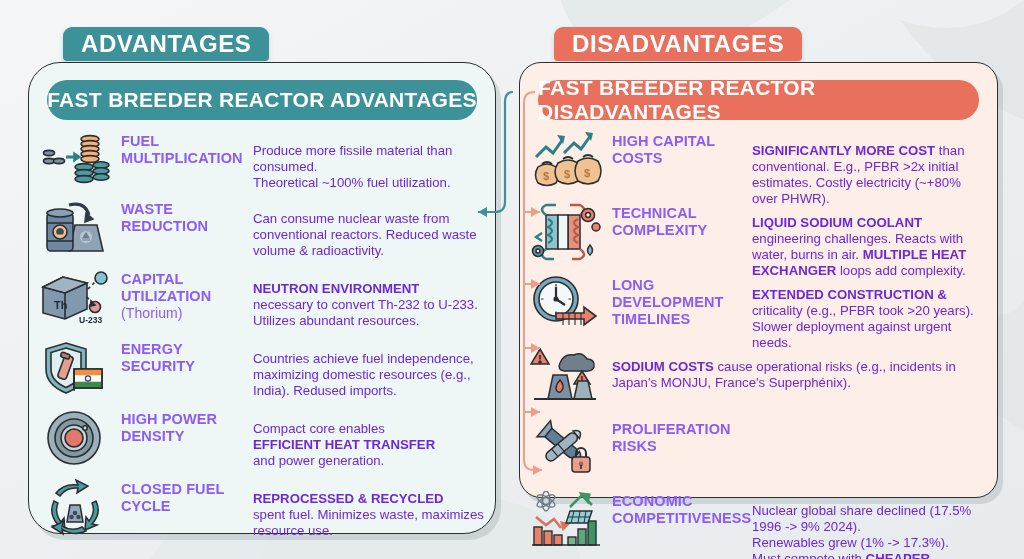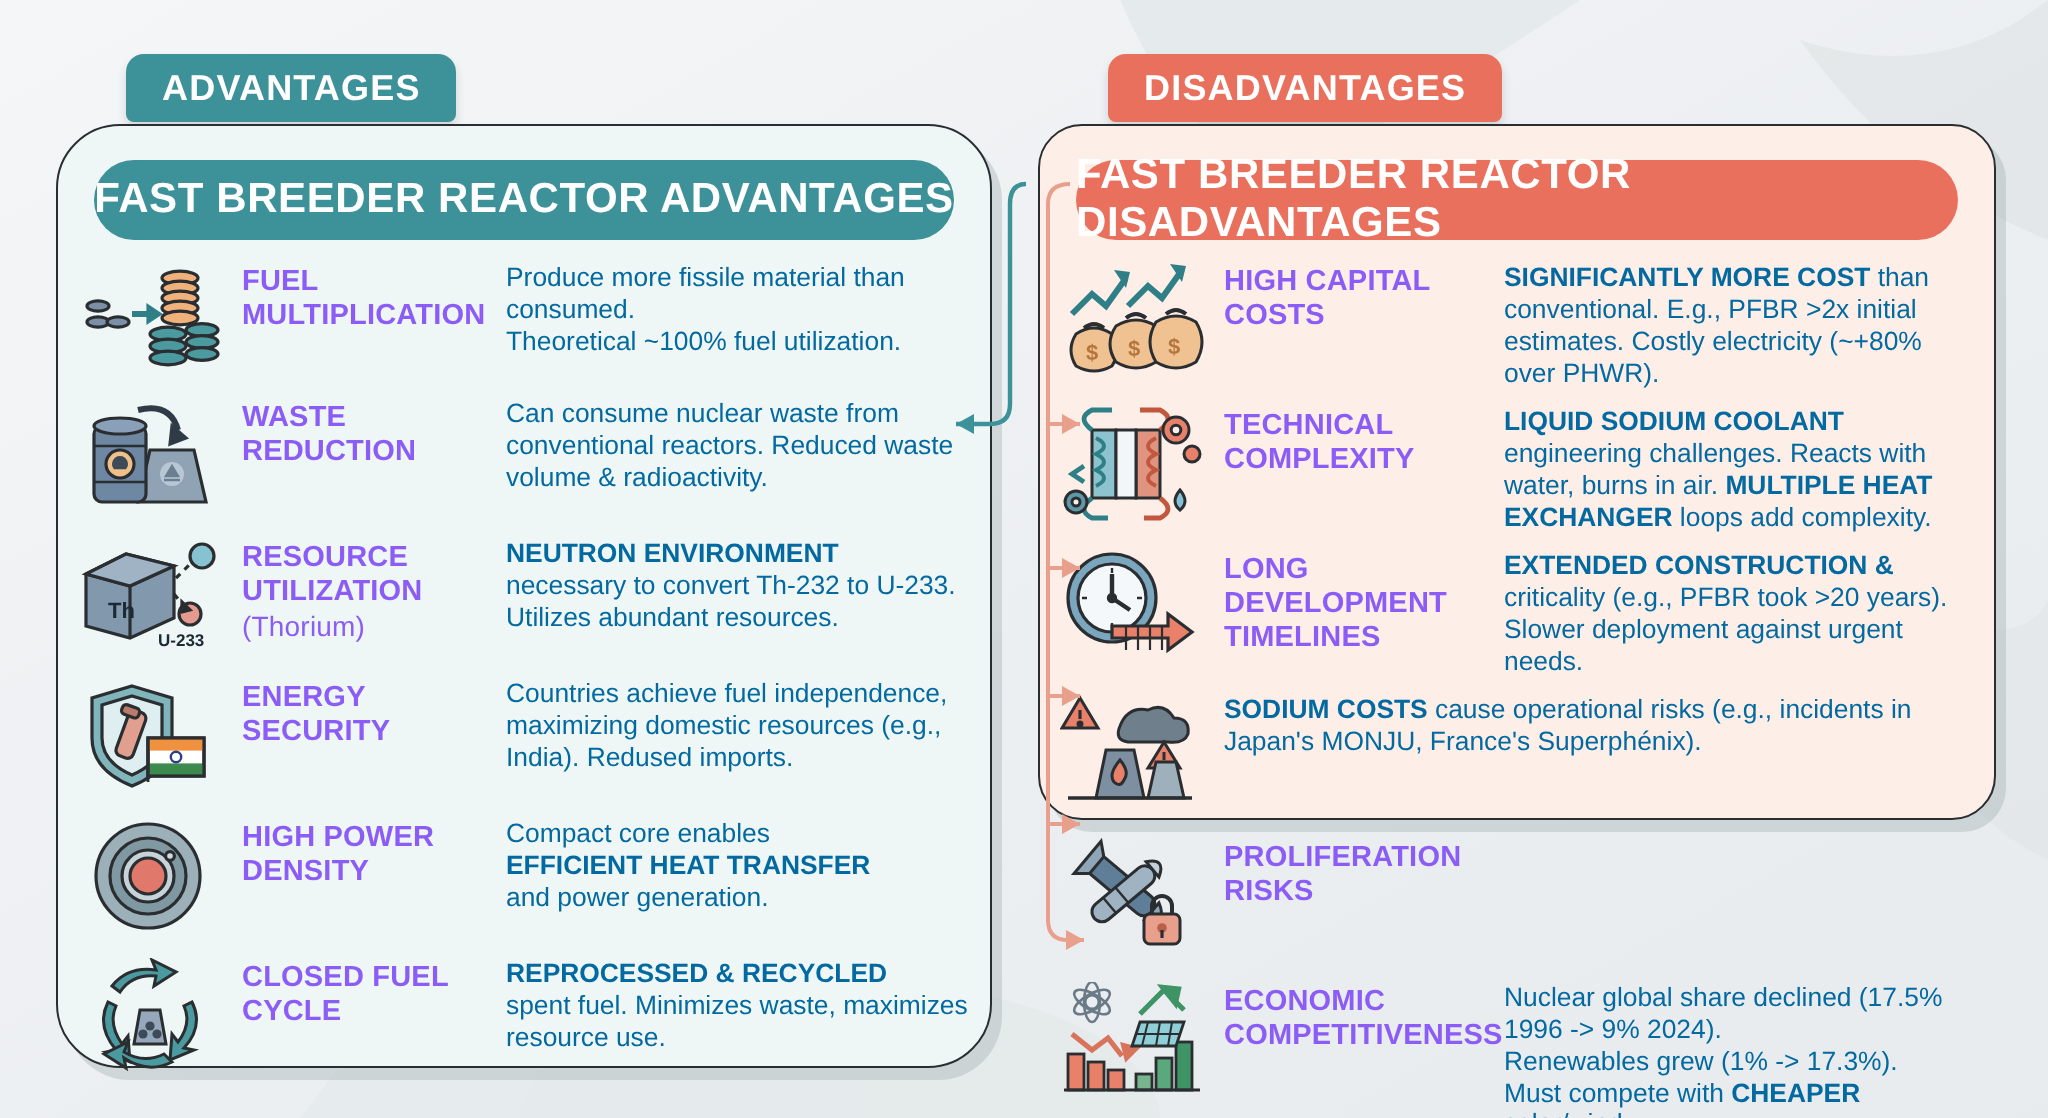--- a/index.html
+++ b/index.html
@@ -8,35 +8,35 @@
     background:#eef1f2;
     font-family:"Liberation Sans", sans-serif;
   }
   .bg-shapes{position:absolute;inset:0;overflow:hidden;}
   .bg-shapes svg{position:absolute;top:0;left:0;}
 
   
   .tab{
     position:absolute;top:27px;height:34px;border-radius:9px 9px 4px 4px;
     display:flex;align-items:center;justify-content:center;
-    color:#ffffff;font-weight:bold;font-size:18px;letter-spacing:.6px;
+    color:#ffffff;font-weight:bold;font-size:24px;letter-spacing:.6px;
     padding:0 18px;box-sizing:border-box;
     box-shadow:0 3px 5px rgba(60,70,80,.18);
   }
   .tab-adv{left:63px;background:#3d9199;}
   .tab-dis{left:554px;background:#e8705c;}
 
   
   .panel{
     position:absolute;top:62px;box-sizing:border-box;
     border:1.6px solid #2a2e31;border-radius:22px;
     box-shadow:5px 6px 0 rgba(155,168,172,.35);
   }
   .panel-adv{left:28px;width:468px;height:472px;background:#eef7f5;border-radius:32px;}
-  .panel-dis{left:519px;width:479px;height:348px;background:#fdeee8;}
+  .panel-dis{left:519px;width:479px;height:436px;background:#fdeee8;}
 
   .panel-title{
     position:absolute;left:18px;right:18px;top:17px;height:40px;
     border-radius:20px;display:flex;align-items:center;justify-content:center;
     color:#fff;font-weight:bold;font-size:21px;letter-spacing:.3px;
   }
   .panel-adv .panel-title{background:#3d9199;}
   .panel-dis .panel-title{background:#e8705c;}
 
   
@@ -44,21 +44,21 @@
   .row{position:absolute;left:0;right:0;display:flex;align-items:flex-start;}
   .icon-cell{width:92px;flex:0 0 92px;display:flex;align-items:center;justify-content:center;padding-top:2px;}
   .icon-cell svg{display:block;}
   .label-cell{
     flex:0 0 132px;width:132px;font-weight:bold;font-size:14.5px;line-height:1.16;
     color:#8b5cf6;letter-spacing:.1px;padding-top:4px;
   }
   .panel-dis .label-cell{flex:0 0 140px;width:140px;}
   .label-sub{font-weight:normal;font-size:14px;display:block;}
   .desc-cell{
-    flex:1;font-size:13.2px;line-height:1.2;color:#0369a1;padding-top:2px;padding-right:10px;
+    flex:1;font-size:13.2px;line-height:1.2;color:#6d28d9;padding-top:2px;padding-right:10px;margin-top:12px;
   }
   .desc-cell b{font-weight:bold;}
 
   
   .connectors{position:absolute;inset:0;pointer-events:none;}
 </style>
 </head>
 <body>
 
 <div class="bg-shapes">
@@ -160,21 +160,21 @@
             <circle cx="62" cy="9" r="6" fill="#86c2cf"></circle>
             <circle cx="56" cy="38" r="5.5" fill="#e59a90"></circle>
             <path d="M49 20 L57 12" stroke-dasharray="3 3" fill="none"></path>
             <path d="M48 28 L53 34" stroke-dasharray="3 3" fill="none"></path>
             <path d="M56 36 l-4 -4 l0 5 Z" fill="#2a2e31"></path>
             <text x="40" y="54" font-family="Liberation Sans, sans-serif" font-size="8.5" font-weight="bold" fill="#1b2a38" stroke="none">U-233</text>
           </g>
         </svg>
       </div>
       <div class="label-cell">
-        <span>RESOURCE UTILIZATION</span>
+        <span>CAPITAL UTILIZATION</span>
         <span class="label-sub">(Thorium)</span>
       </div>
       <div class="desc-cell"><b>NEUTRON ENVIRONMENT</b><br>necessary to convert Th-232 to U-233. Utilizes abundant resources.</div>
     </div>
 
     <div class="row" style="top:208px;">
       <div class="icon-cell">
         <svg width="66" height="58" viewBox="0 0 66 58">
           <g stroke="#2a2e31" stroke-width="1.6">
             <path d="M24 4 L44 10 V30 Q44 46 24 54 Q4 46 4 30 V10 Z" fill="#7fb5bb"></path>

